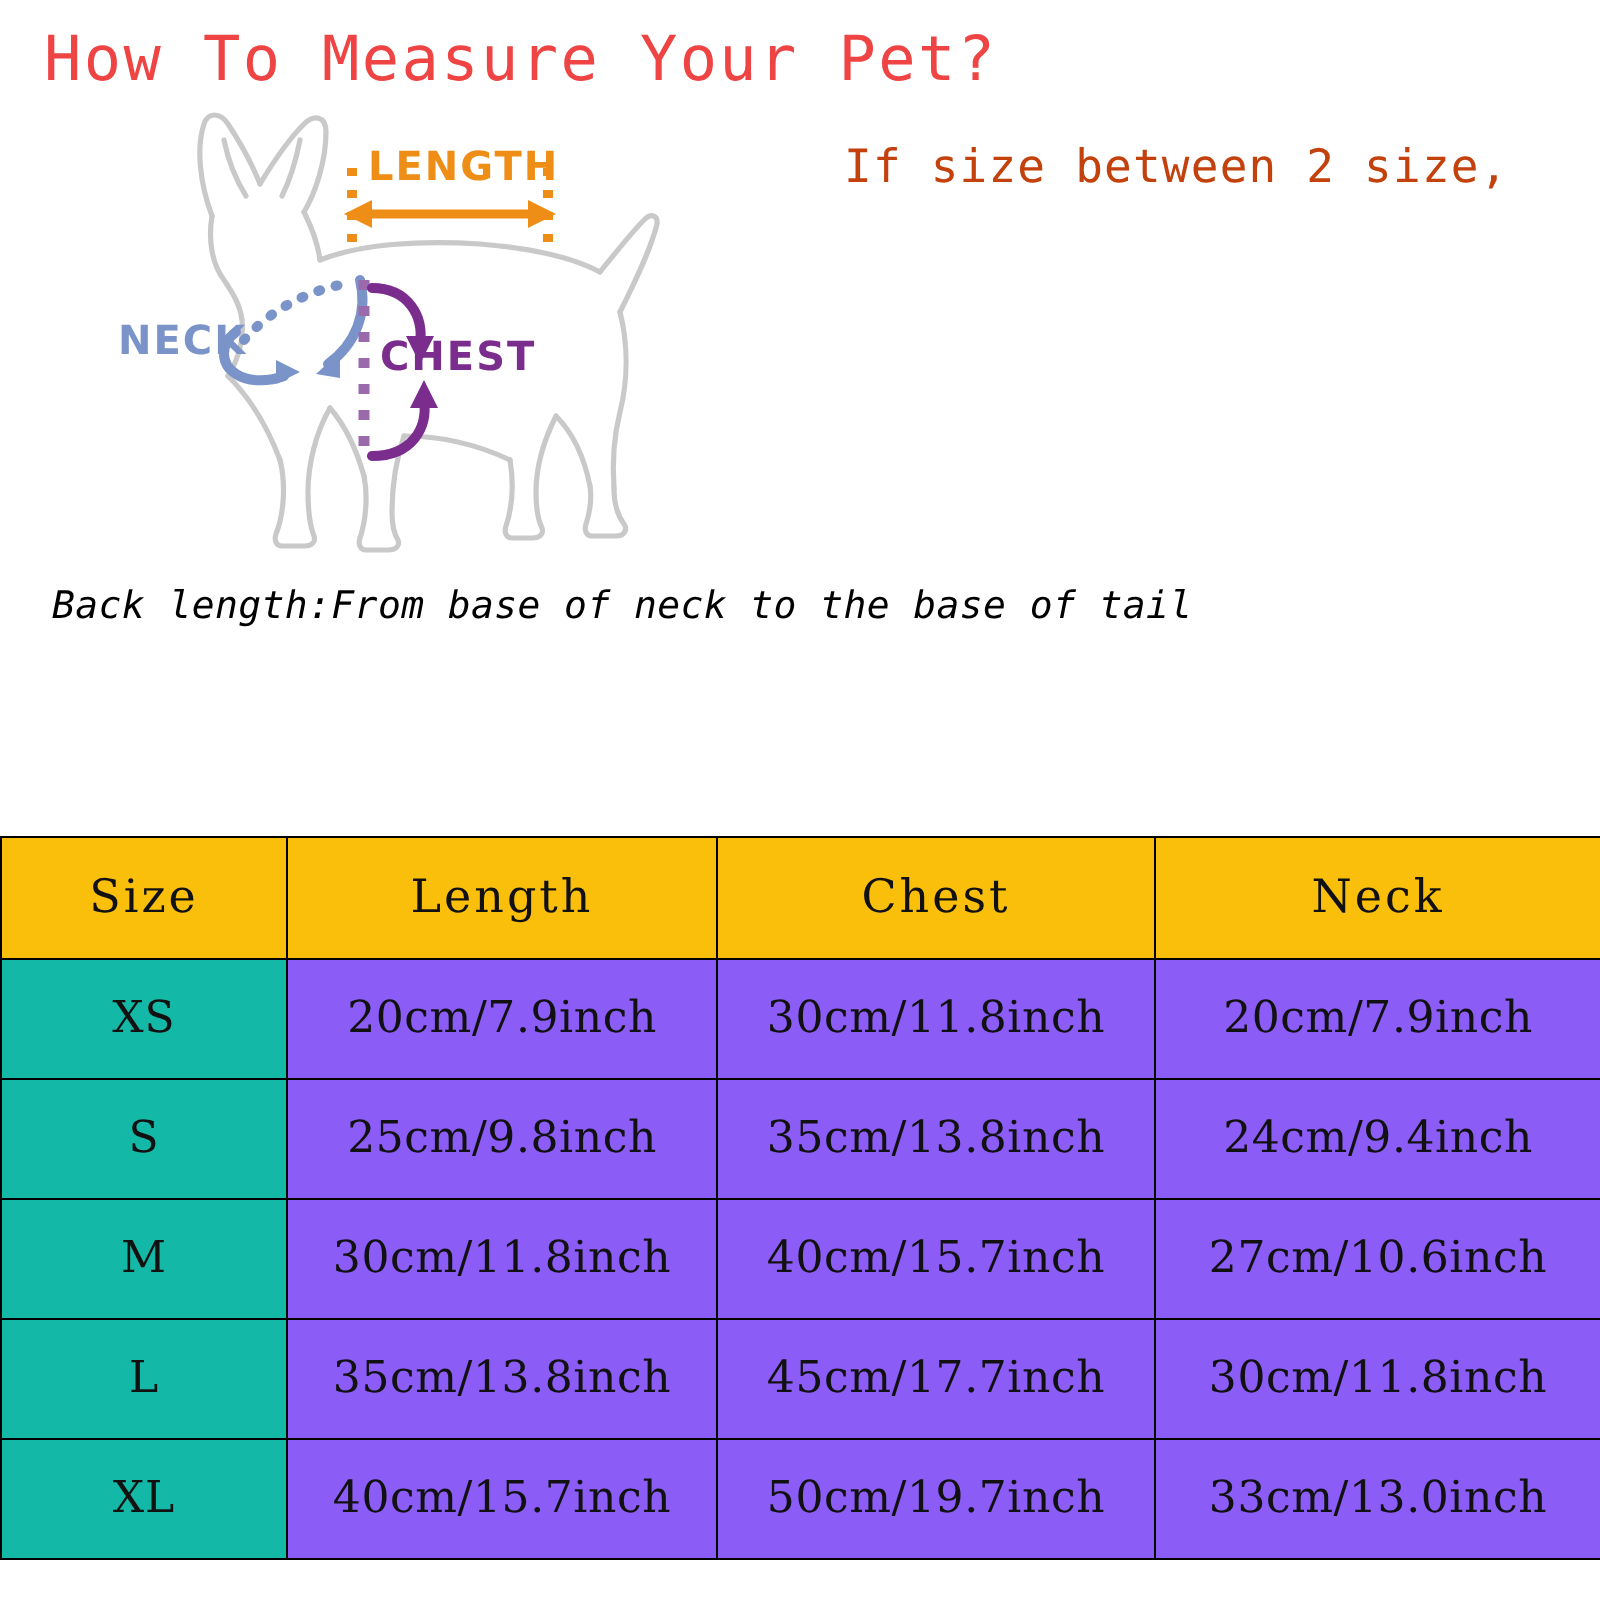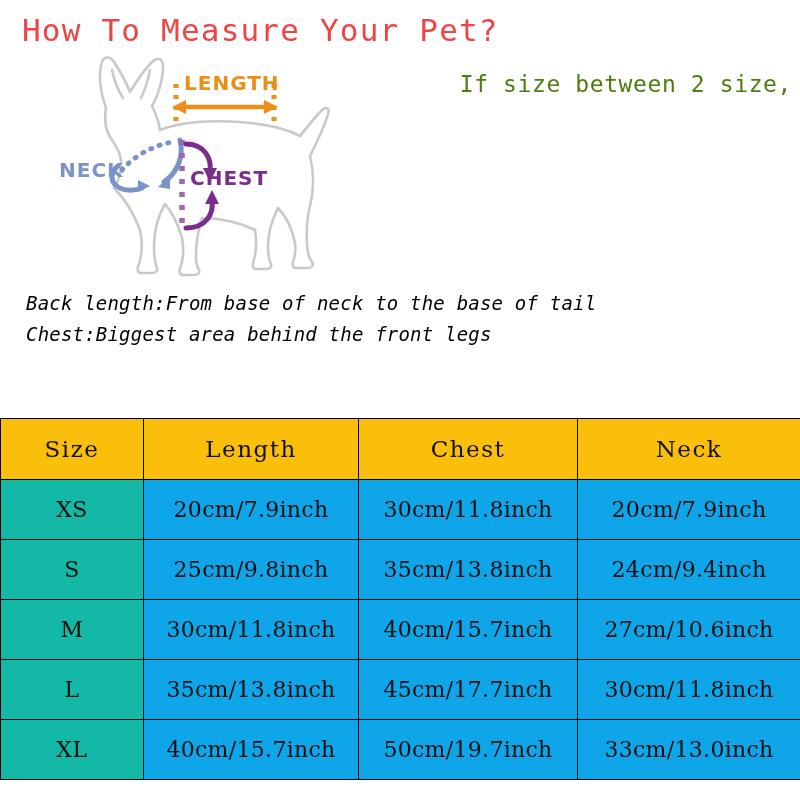--- a/index.html
+++ b/index.html
@@ -33,23 +33,22 @@
     position: absolute;
     left: 422px;
     top: 60px;
     width: 370px;
   }
   .note-line {
     font-family: "DejaVu Sans Mono", monospace;
     font-size: 23px;
     letter-spacing: 0.6px;
     line-height: 48px;
-    color: #4d7c0f;
+    color: #c2410c;
     white-space: nowrap;
-    text-align: right;
   }
 
   
   .illus {
     position: absolute;
     left: 60px;
     top: 48px;
     width: 300px;
     height: 235px;
   }
@@ -104,21 +103,21 @@
     font-weight: normal;
     letter-spacing: 1.5px;
   }
   .size-table tbody tr { height: 60px; }
   .size-table tbody td.size-cell {
     background: #14b8a6;
     font-size: 22px;
     letter-spacing: 0.5px;
   }
   .size-table tbody td.val-cell {
-    background: #0ea5e9;
+    background: #8b5cf6;
     font-size: 22px;
     letter-spacing: 0.3px;
   }
 </style>
 </head>
 <body>
 
 <div class="title">How To Measure Your Pet?</div>
 
 <div class="note">
@@ -210,21 +209,20 @@
         <path d="M126 180 C146 180 154 166 152 152" fill="none" stroke="#7b2d8e" stroke-width="5" stroke-linecap="round"></path>
         <polygon points="152,142 145,156 159,156" fill="#7b2d8e"></polygon>
       </g>
       <text x="130" y="137" fill="#7b2d8e" font-family="DejaVu Sans, sans-serif" font-size="20" font-weight="bold" letter-spacing="1">CHEST</text>
     </g>
   </svg>
 </div>
 
 <div class="desc">
   <div class="desc-line">Back length:From base of neck to the base of tail</div>
-  <div class="desc-line">Chest:Biggest area behind the front legs</div>
 </div>
 
 <table class="size-table">
   <colgroup>
     <col class="c-size">
       <col class="c-length">
       <col class="c-chest">
       <col class="c-neck">
   </colgroup>
   <thead>

